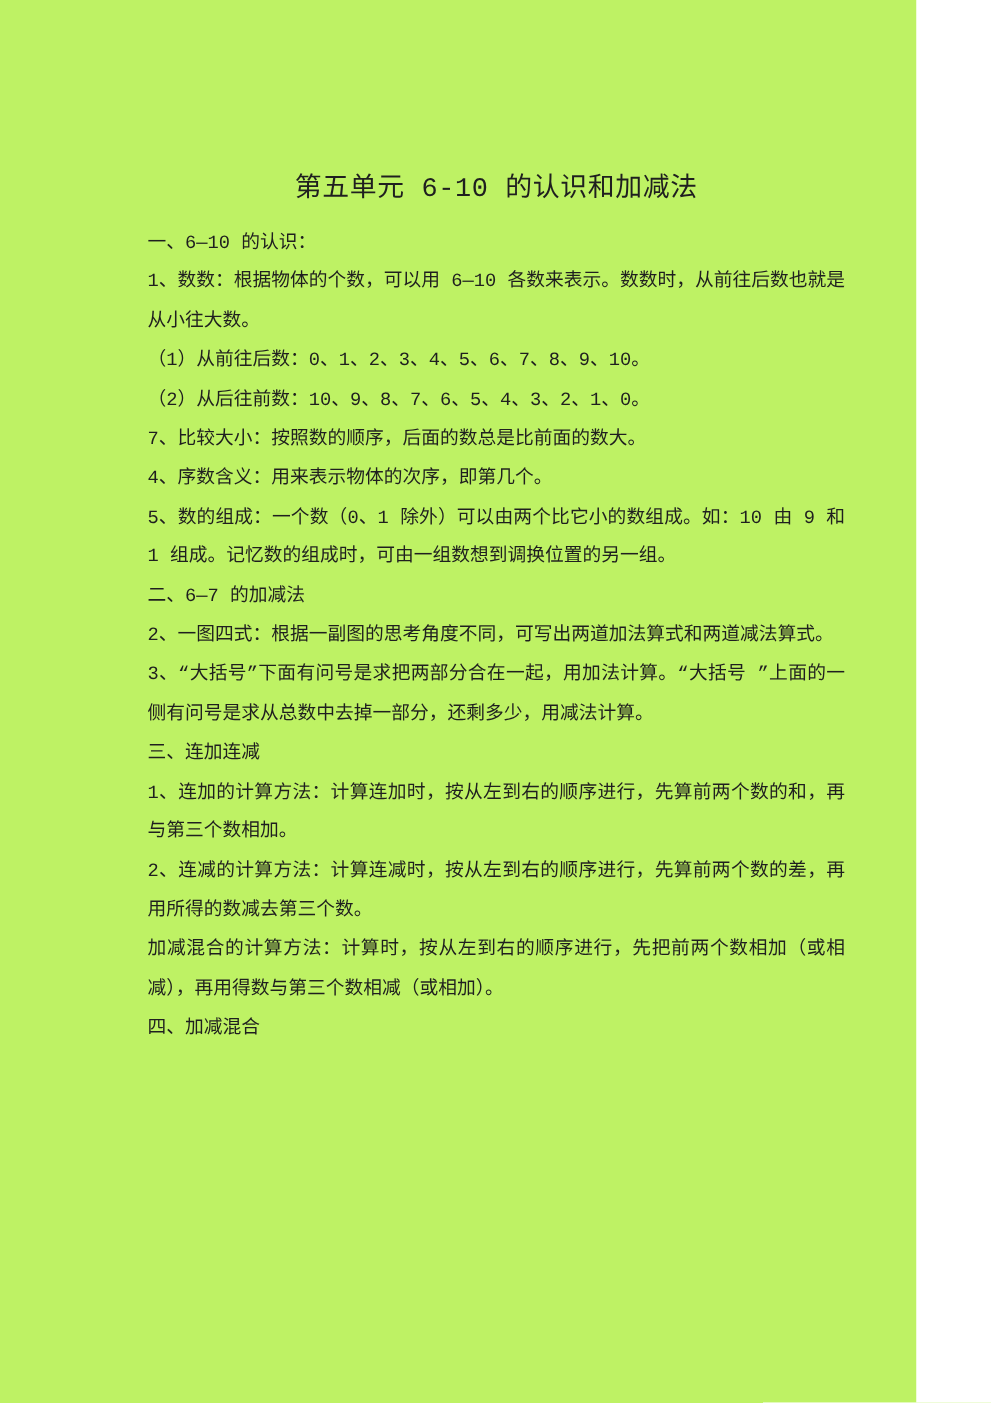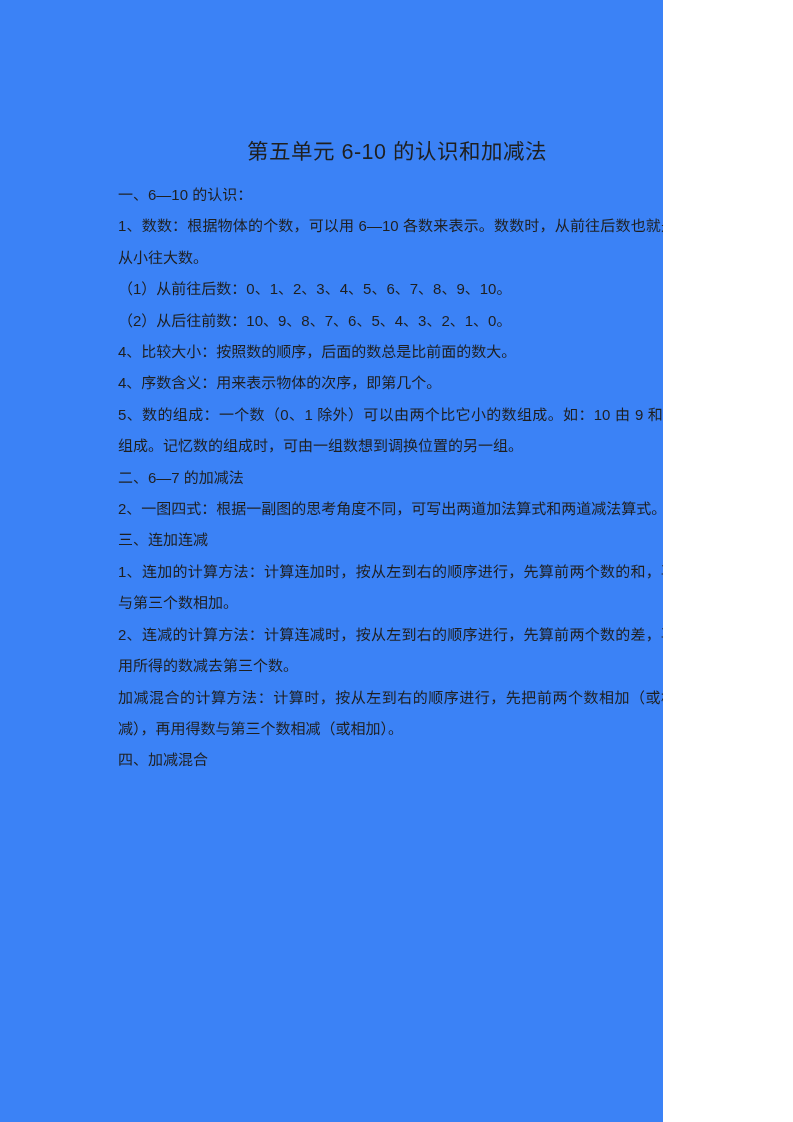--- a/index.html
+++ b/index.html
@@ -2,25 +2,25 @@
 <html lang="zh-CN"><head>
 <meta charset="utf-8">
 <style>
   html, body {
     margin: 0;
     padding: 0;
     background: #ffffff;
   }
   .page {
     position: relative;
-    width: 663px;
+    width: 733px;
     height: 1122px;
-    background: #3b82f6;
+    background: #bef264;
     overflow: hidden;
-    font-family: Liberation Sans, sans-serif;
+    font-family: Liberation Mono, monospace;
     color: #1f1f1f;
   }
   .content {
     position: absolute;
     left: 118px;
     top: 136px;
     width: 558px;
   }
   .doc-title {
     margin: 0 0 10px 0;
@@ -44,25 +44,26 @@
 <body>
 
 <div class="page">
   <div class="content">
     <h1 class="doc-title">第五单元 6-10 的认识和加减法</h1>
     <div class="body-text">
       <p>一、6—10 的认识：</p>
       <p>1、数数：根据物体的个数，可以用 6—10 各数来表示。数数时，从前往后数也就是从小往大数。</p>
       <p>（1）从前往后数：0、1、2、3、4、5、6、7、8、9、10。</p>
       <p>（2）从后往前数：10、9、8、7、6、5、4、3、2、1、0。</p>
-      <p>4、比较大小：按照数的顺序，后面的数总是比前面的数大。</p>
+      <p>7、比较大小：按照数的顺序，后面的数总是比前面的数大。</p>
       <p>4、序数含义：用来表示物体的次序，即第几个。</p>
       <p>5、数的组成：一个数（0、1 除外）可以由两个比它小的数组成。如：10 由 9 和 1 组成。记忆数的组成时，可由一组数想到调换位置的另一组。</p>
       <p>二、6—7 的加减法</p>
       <p>2、一图四式：根据一副图的思考角度不同，可写出两道加法算式和两道减法算式。</p>
+      <p>3、“大括号”下面有问号是求把两部分合在一起，用加法计算。“大括号 ”上面的一侧有问号是求从总数中去掉一部分，还剩多少，用减法计算。</p>
       <p>三、连加连减</p>
       <p>1、连加的计算方法：计算连加时，按从左到右的顺序进行，先算前两个数的和，再与第三个数相加。</p>
       <p>2、连减的计算方法：计算连减时，按从左到右的顺序进行，先算前两个数的差，再用所得的数减去第三个数。</p>
       <p>加减混合的计算方法：计算时，按从左到右的顺序进行，先把前两个数相加（或相减），再用得数与第三个数相减（或相加）。</p>
       <p>四、加减混合</p>
     </div>
   </div>
 </div>
 
 </body></html>

